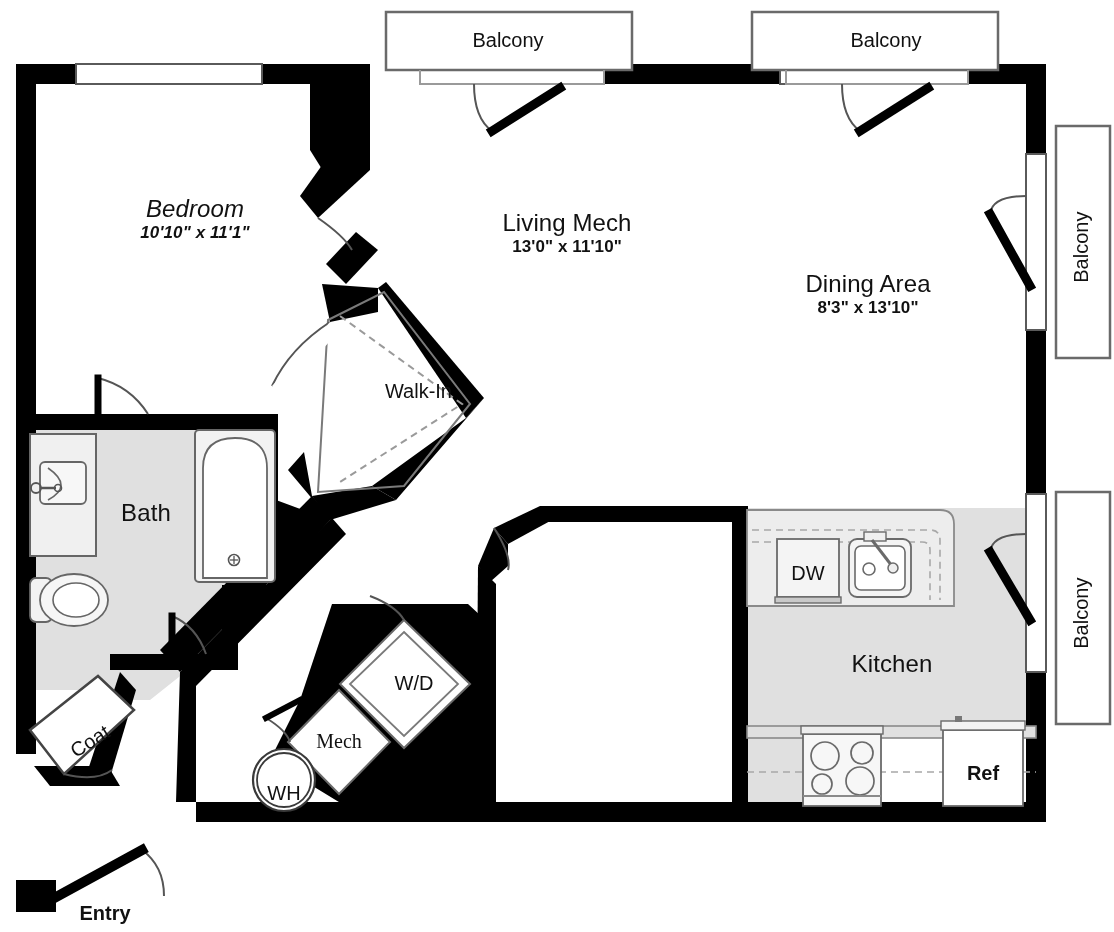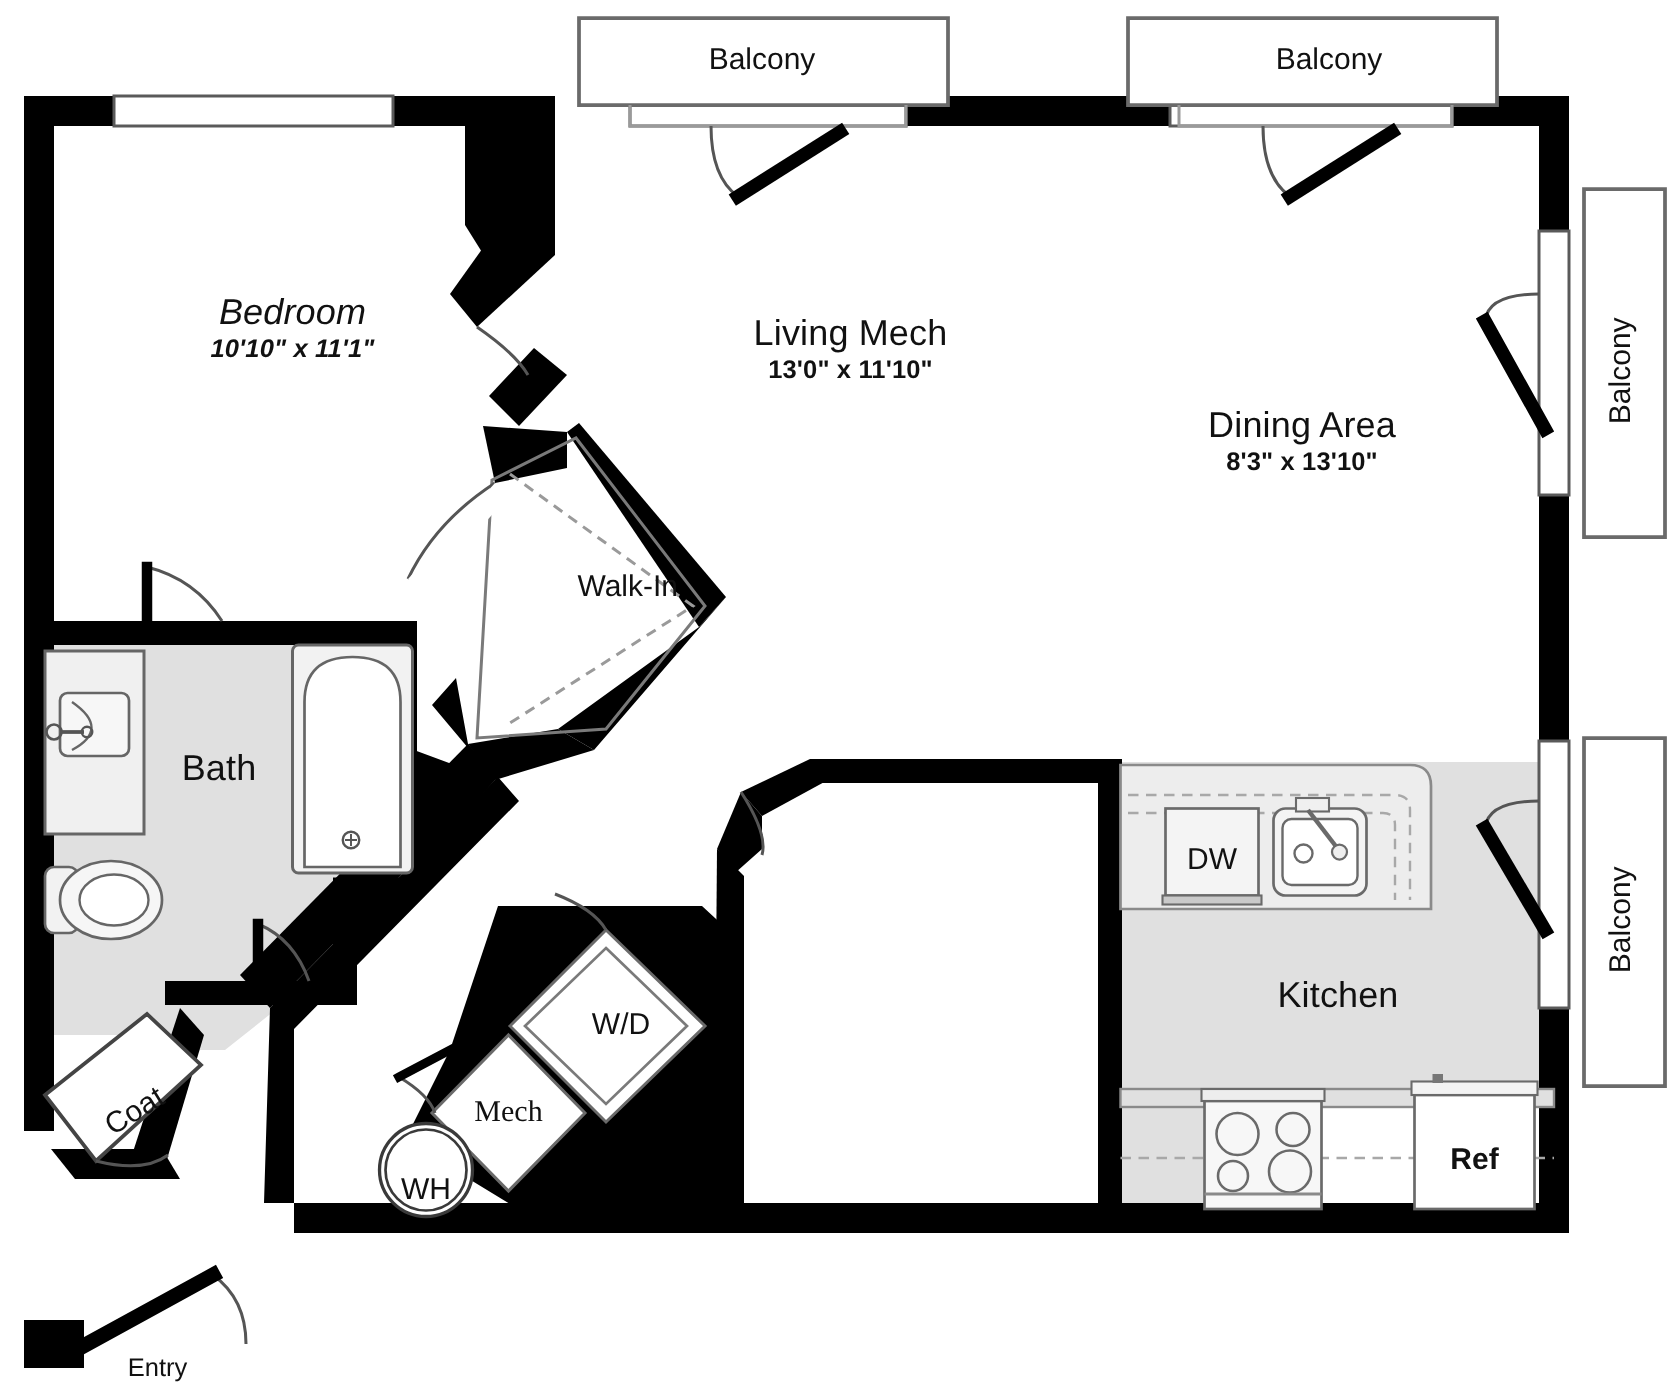--- a/index.html
+++ b/index.html
@@ -7,21 +7,21 @@
     font-family:"Liberation Sans", sans-serif;
     width:1114px;height:932px;overflow:hidden;
   }
   #plan{position:relative;width:1114px;height:932px;background:#fff;}
   #plan svg{position:absolute;left:0;top:0;}
   .lbl{position:absolute;text-align:center;color:#111;line-height:1.12;white-space:nowrap;}
   .room-name{font-size:24px;font-weight:400;letter-spacing:.1px;}
   .room-dim{font-size:17px;font-weight:700;letter-spacing:.1px;}
   .small-lbl{font-size:20px;font-weight:400;}
   .bal-lbl{font-size:20px;font-weight:400;}
-  .entry-lbl{font-size:17px;font-weight:400;}
+  .entry-lbl{font-size:20px;font-weight:700;}
 </style>
 </head>
 <body>
 
 <div id="plan">
 
   <svg width="1114" height="932" viewBox="0 0 1114 932" shape-rendering="geometricPrecision">
 
     <g>
 

